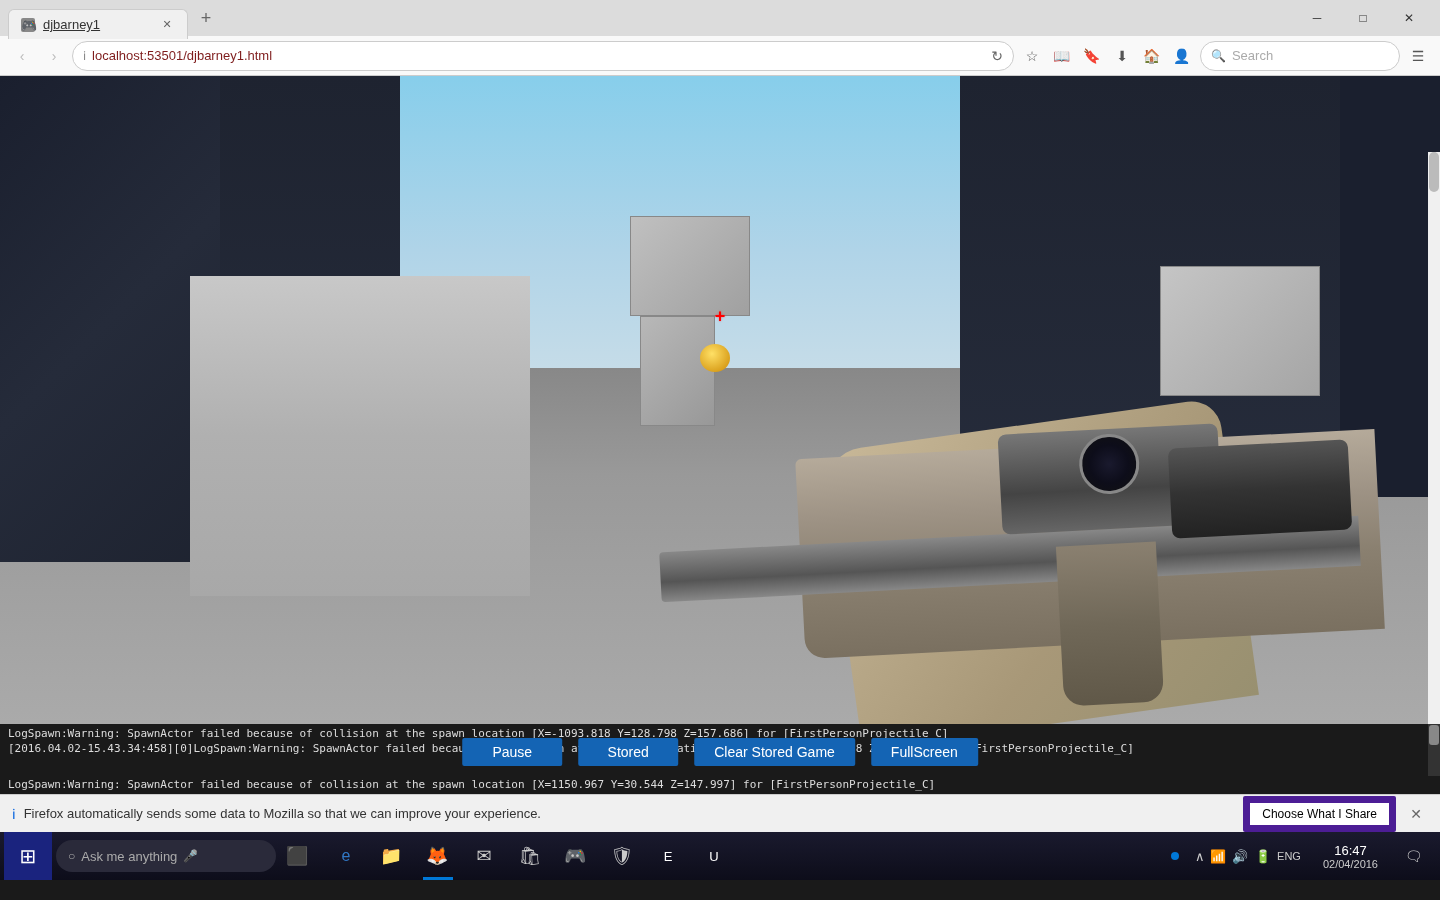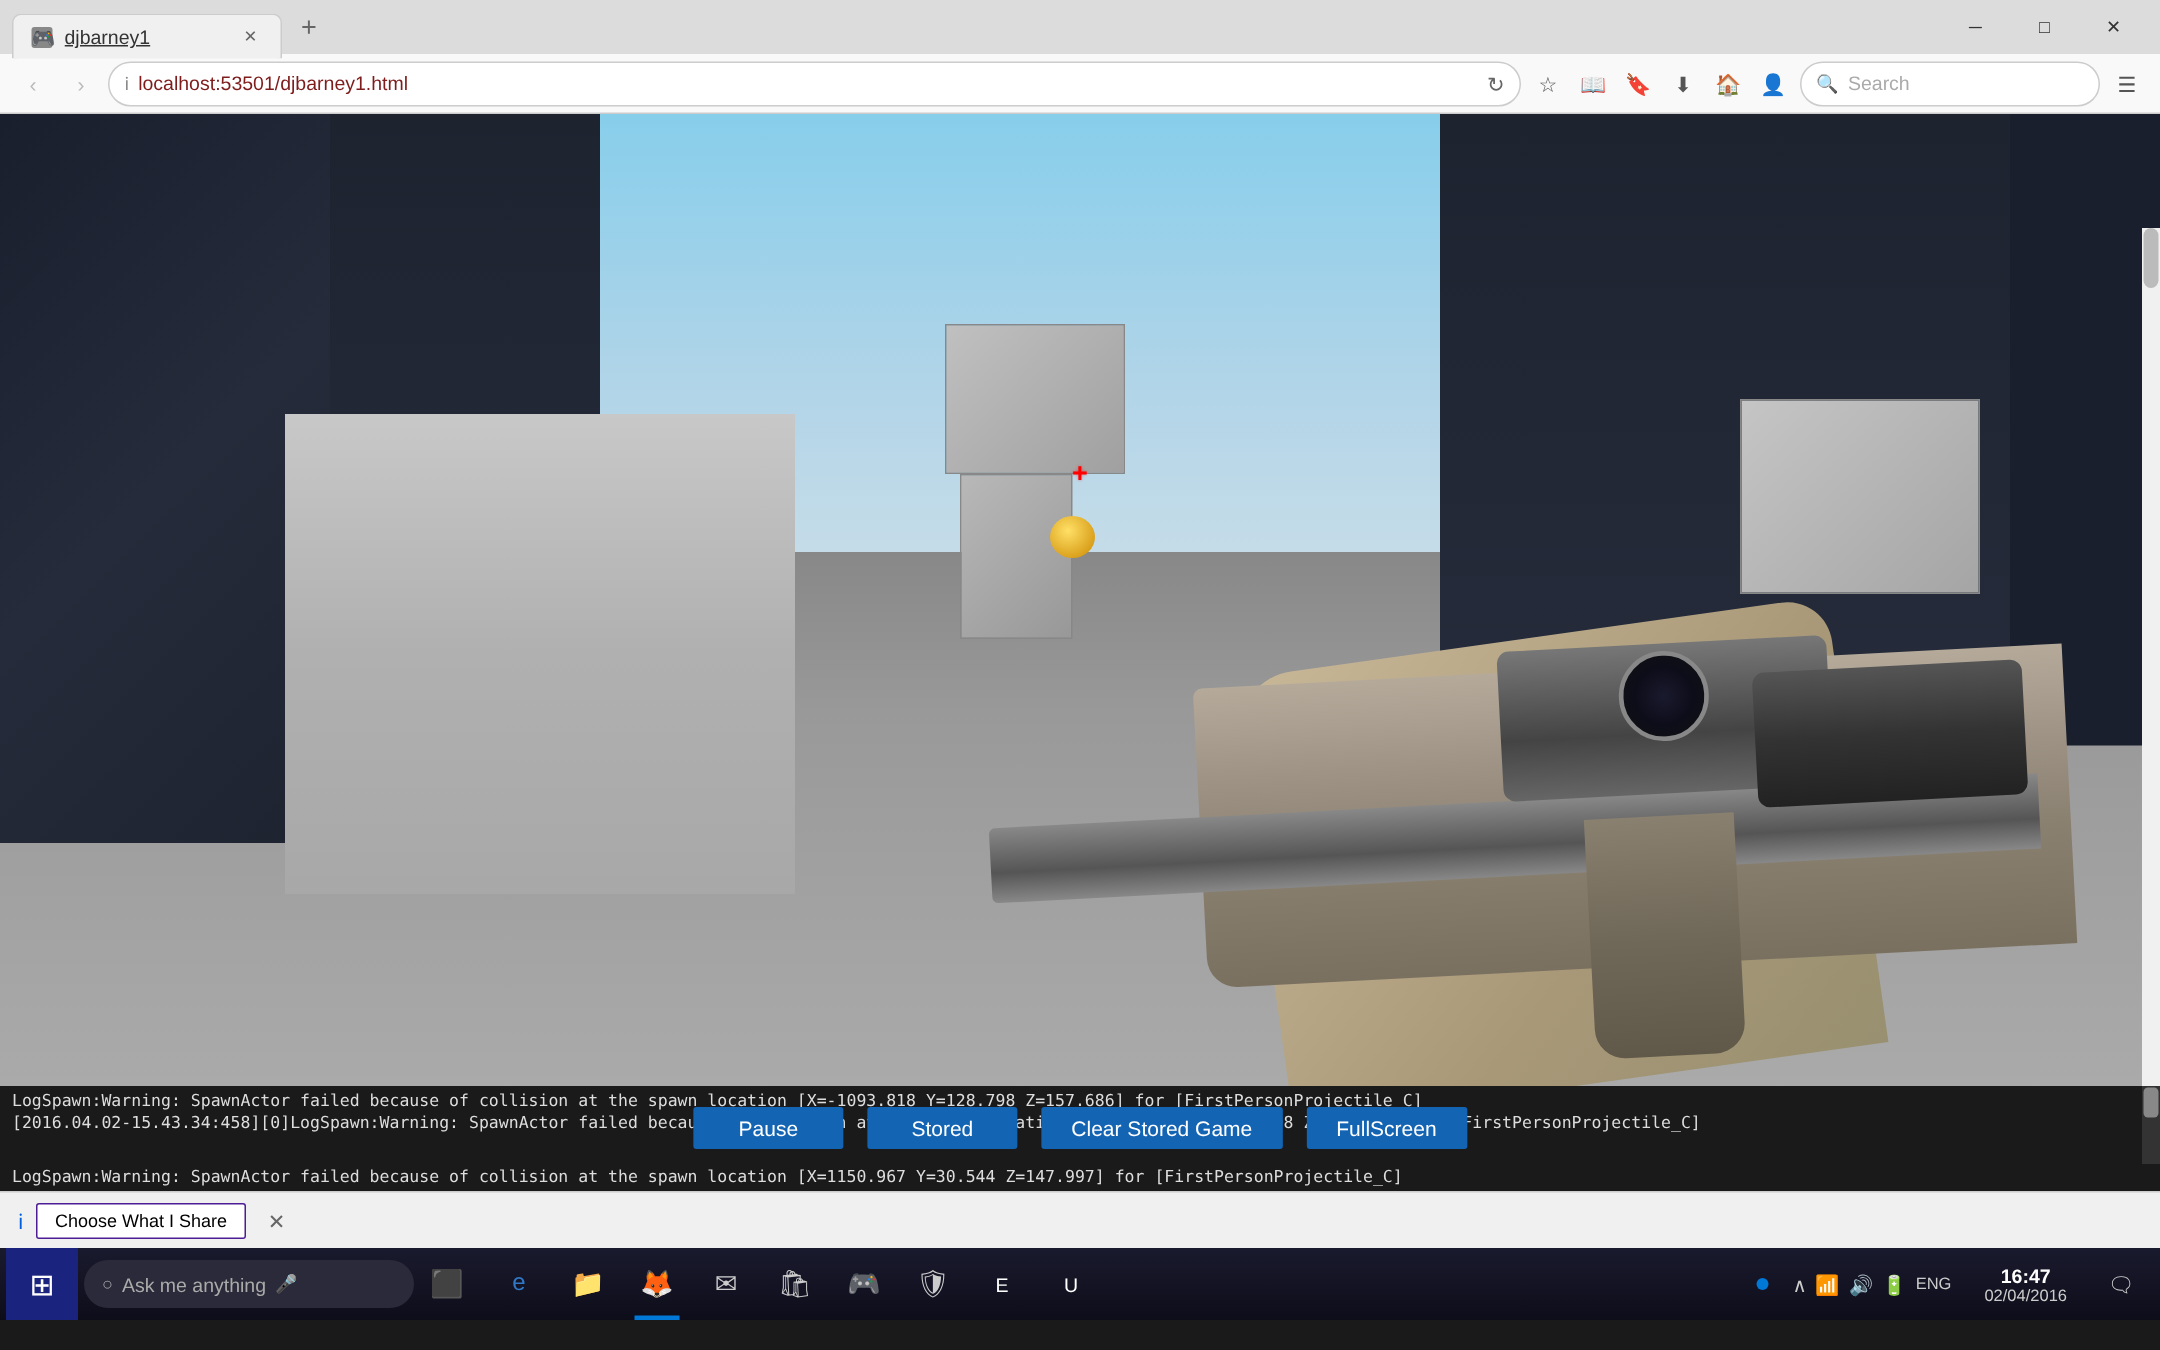--- a/index.html
+++ b/index.html
@@ -327,21 +327,21 @@
       align-items: center;
       padding: 0 12px;
       font-size: 13px;
       color: #333;
       gap: 8px;
     }
     .notif-icon { color: #0060df; font-size: 14px; }
     .notif-text { flex: 1; }
     .notif-action {
       background: white;
-      border: 1px solid #4c1d95;
+      border: 7px solid #4c1d95;
       padding: 4px 12px;
       cursor: pointer;
       font-size: 12px;
       border-radius: 2px;
     }
     .notif-close {
       width: 24px; height: 24px; display: flex; align-items: center; justify-content: center;
       cursor: pointer; font-size: 14px; color: #666;
     }
 
@@ -427,21 +427,21 @@
       padding: 0 8px;
     }
     .sys-icon { color: #ccc; font-size: 13px; cursor: pointer; }
     .taskbar-clock {
       display: flex;
       flex-direction: column;
       align-items: center;
       padding: 0 10px;
       cursor: pointer;
     }
-    .clock-time { color: white; font-size: 13px; font-weight: bold; }
+    .clock-time { color: white; font-size: 13px; font-weight: normal; }
     .clock-date { color: #ccc; font-size: 11px; }
     .taskbar-notify {
       width: 8px; height: 8px; background: #0078d7; border-radius: 50%; margin-right: 4px;
     }
     .log-line { line-height: 1.4; }
 
     
     .browser-bottom {
       width: 1440px;
       position: relative;
@@ -548,20 +548,21 @@
       <div style="width:10px; height:20px; background:#888; border-radius:3px; margin:1px;"></div>
     </div>
   </div>
 
   <div style="width:1440px; height:18px; background:#1a1a1a; padding:2px 8px; font-family:monospace; font-size:11px; color:#ddd;">
     <span>LogSpawn:Warning: SpawnActor failed because of collision at the spawn location [X=1150.967 Y=30.544 Z=147.997] for [FirstPersonProjectile_C]</span>
   </div>
 
   <div class="notification-bar">
     <span class="notif-icon">ℹ</span>
+    <span class="notif-text">Firefox automatically sends some data to Mozilla so that we can improve your experience.</span>
     <button class="notif-action">Choose What I Share</button>
     <div class="notif-close">✕</div>
   </div>
 </div>
 
 <div class="taskbar">
 
   <div class="taskbar-start">
     <span class="start-icon">⊞</span>
   </div>

